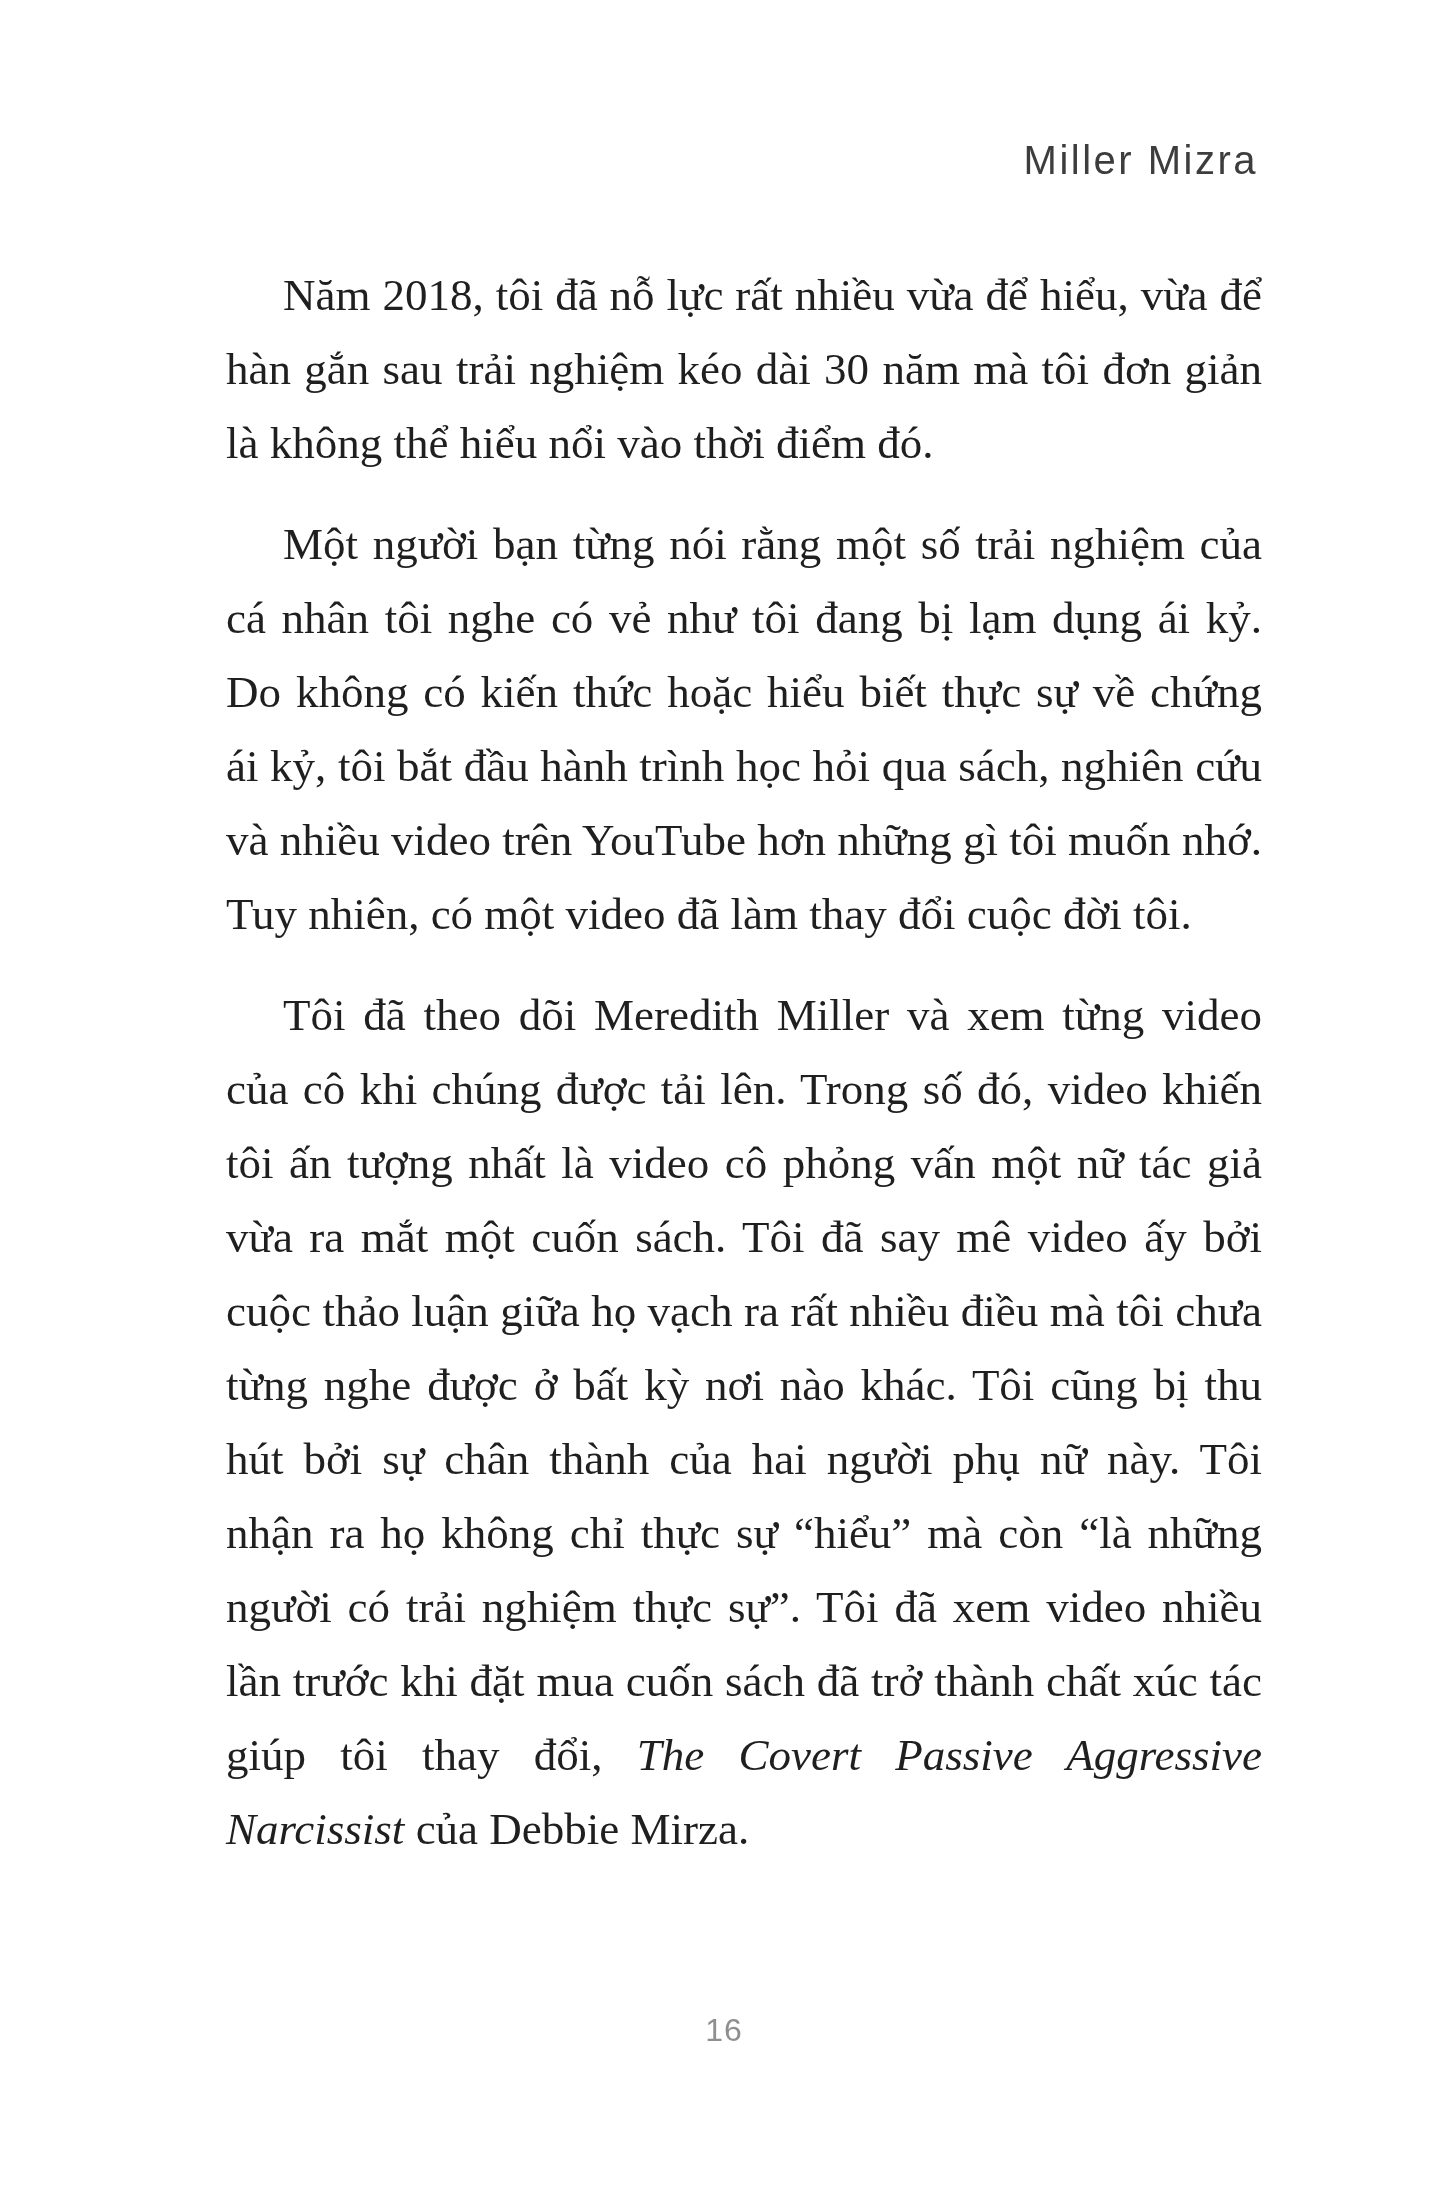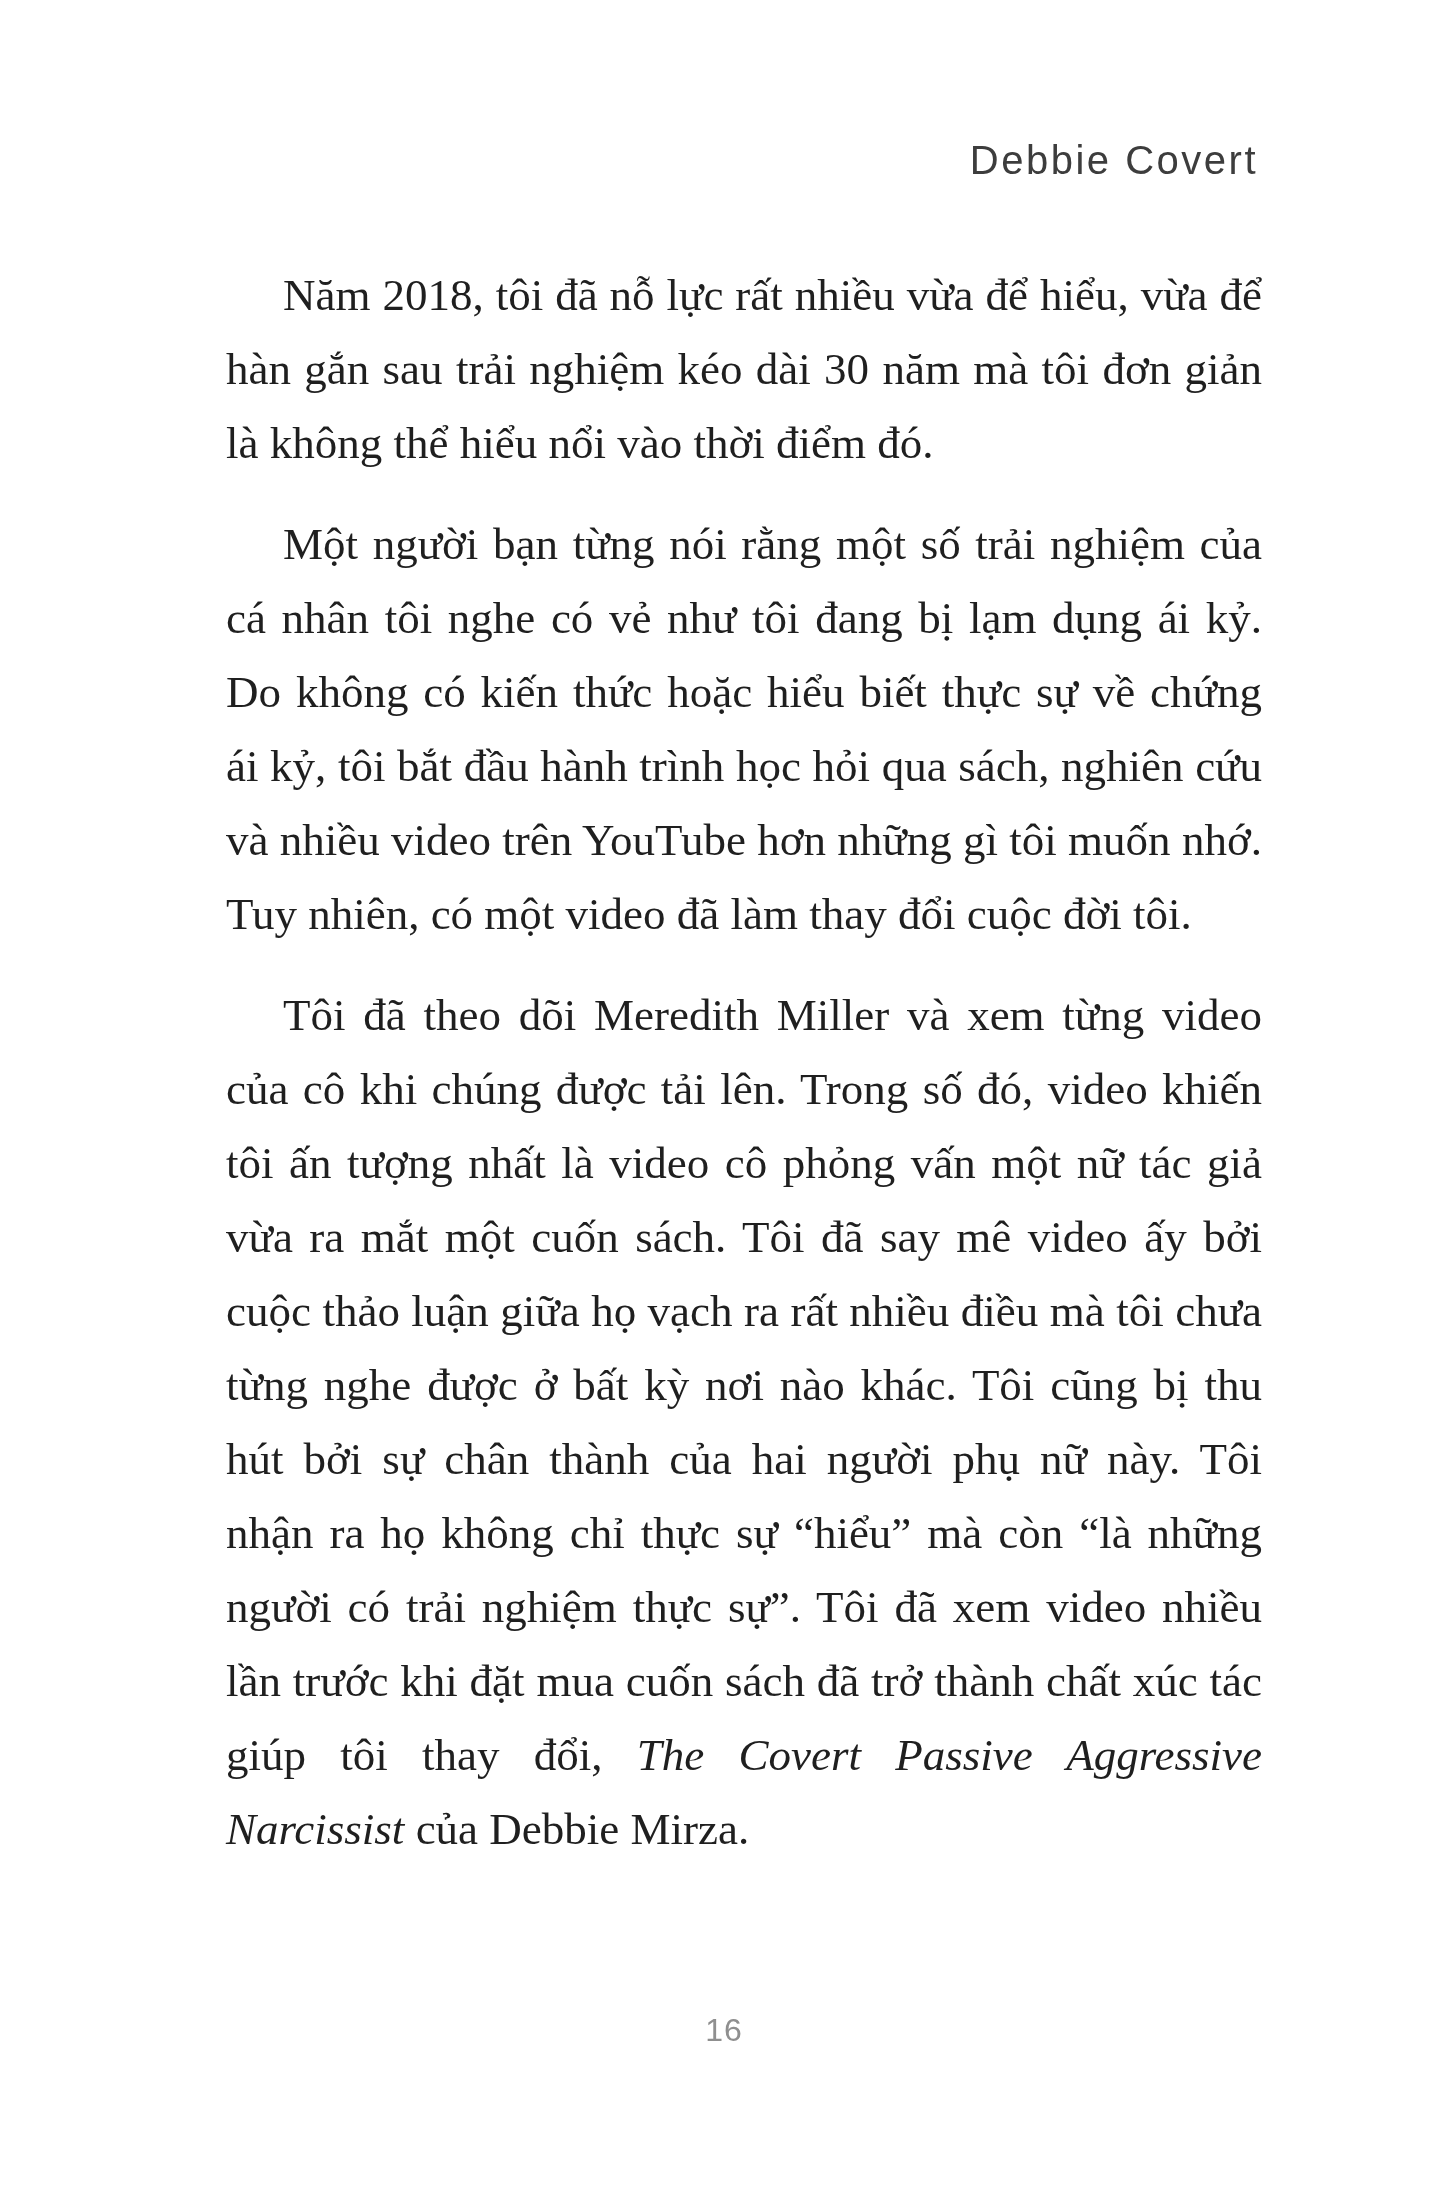--- a/index.html
+++ b/index.html
@@ -57,21 +57,21 @@
     font-size: 32px;
     letter-spacing: 1px;
     color: #8f8f8f;
   }
 </style>
 </head>
 <body>
 
 <div class="page">
 
-  <div class="running-header">Debbie Covert</div>
+  <div class="running-header">Miller Mizra</div>
 
   <div class="content">
 
     <p>
       <span>Năm 2018, tôi đã nỗ lực rất nhiều vừa để hiểu, vừa để hàn gắn sau trải nghiệm kéo dài 30 năm mà tôi đơn giản là không thể hiểu nổi vào thời điểm đó.</span>
     </p>
 
     <p>
       <span>Một người bạn từng nói rằng một số trải nghiệm của cá nhân tôi nghe có vẻ như tôi đang bị lạm dụng ái kỷ. Do không có kiến thức hoặc hiểu biết thực sự về chứng ái kỷ, tôi bắt đầu hành trình học hỏi qua sách, nghiên cứu và nhiều video trên YouTube hơn những gì tôi muốn nhớ. Tuy nhiên, có một video đã làm thay đổi cuộc đời tôi.</span>
     </p>

